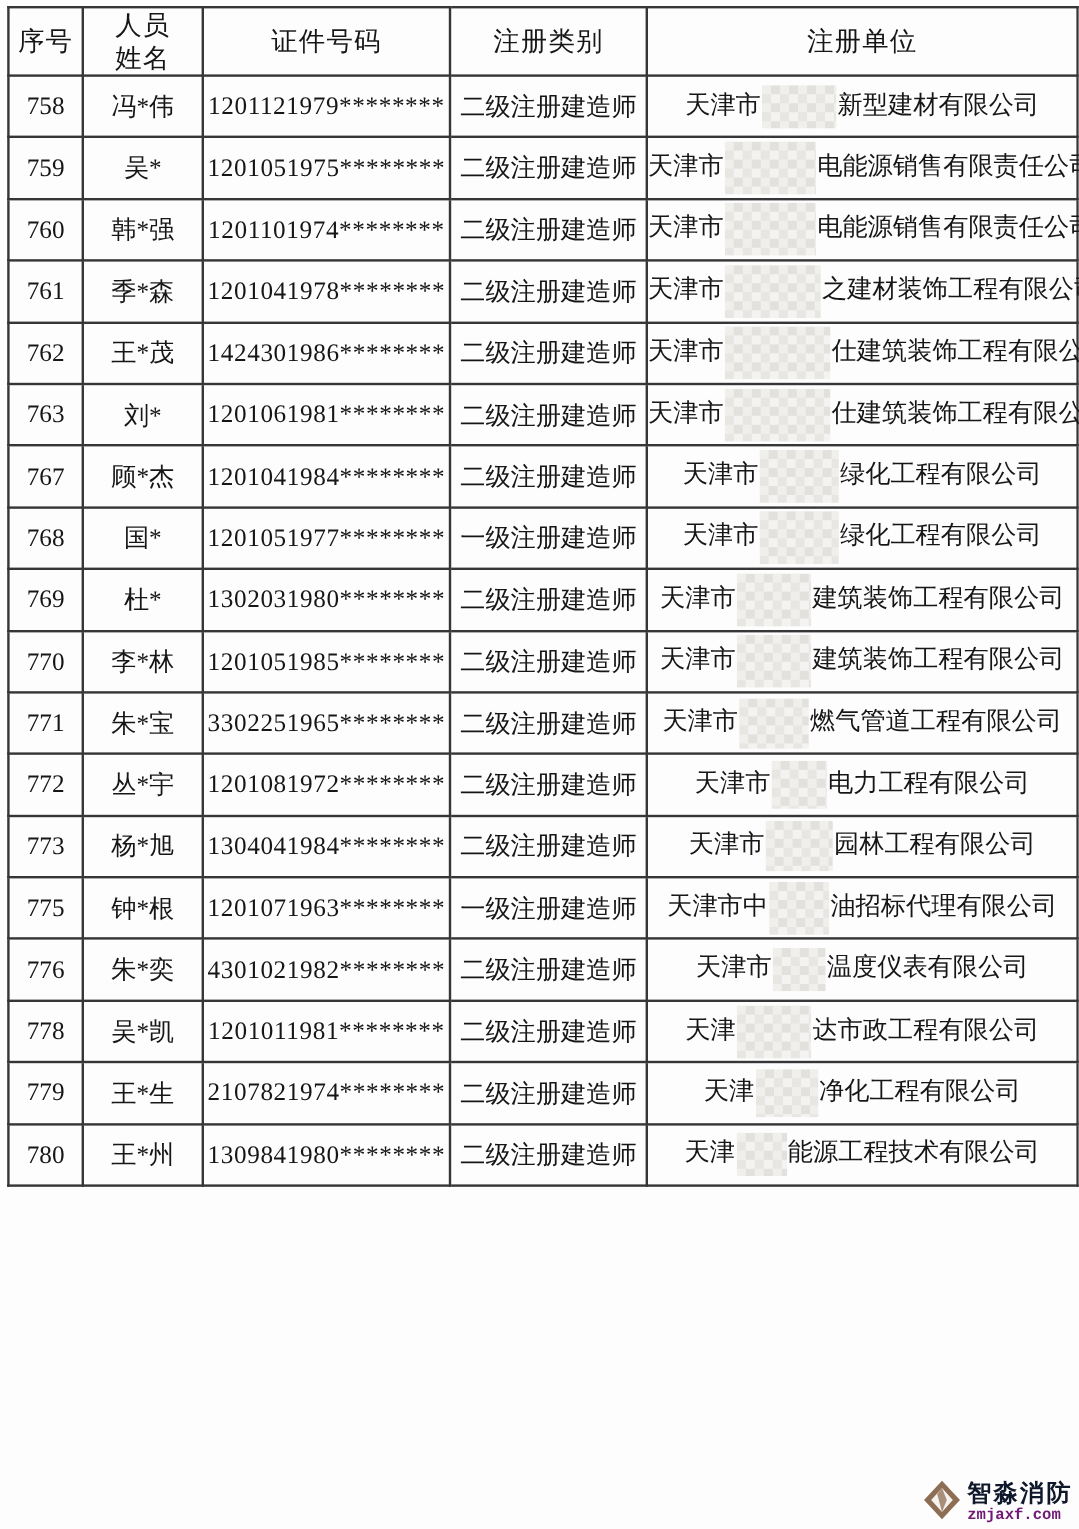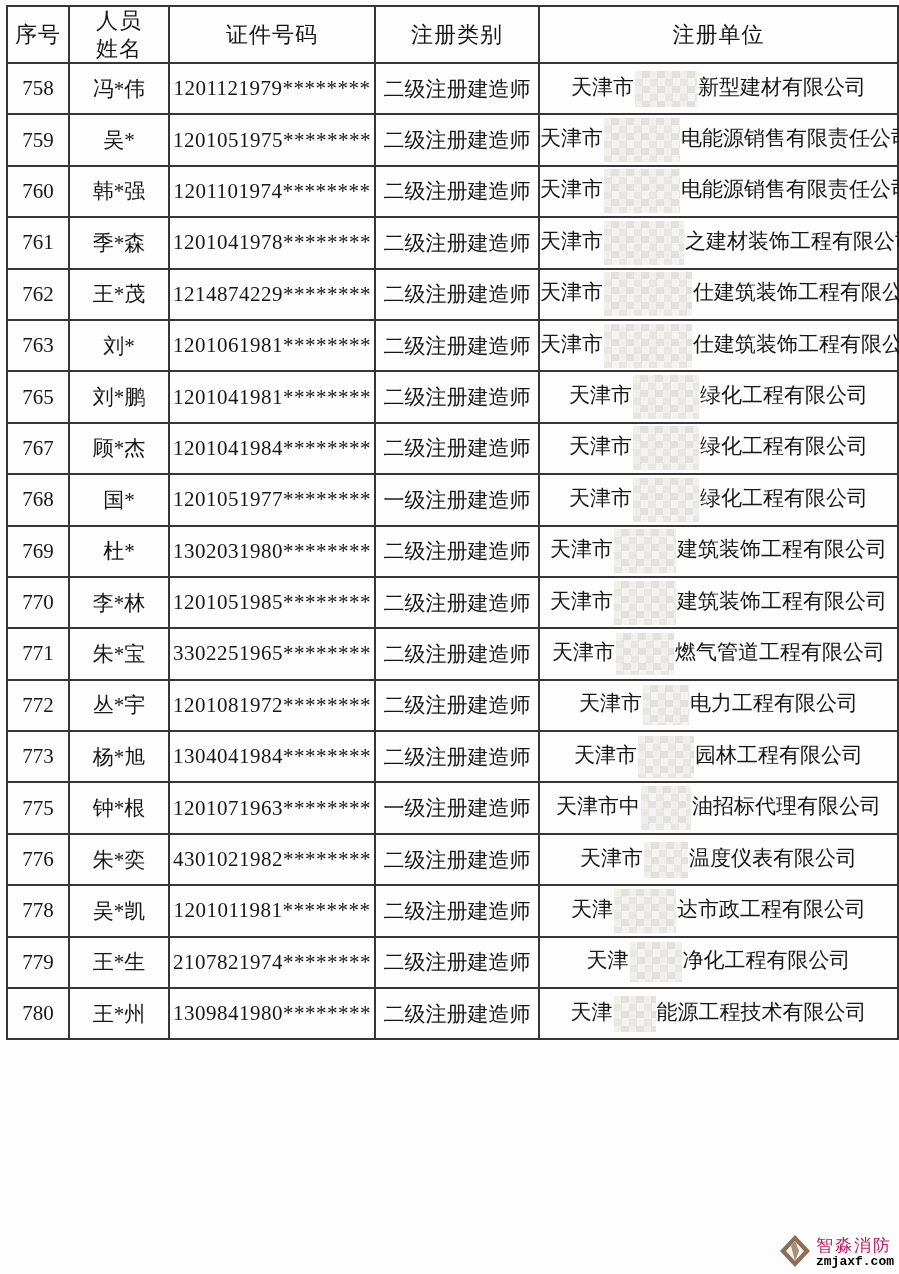--- a/index.html
+++ b/index.html
@@ -48,26 +48,26 @@
   }
   .watermark{
     position:absolute;
     right:5px;bottom:2px;
     display:flex;align-items:center;gap:5px;
     z-index:5;
     background:transparent;
   }
   .wm-text{display:flex;flex-direction:column;line-height:1.05;}
   .wm-cn{
-    font-size:17px;color:#be185d;letter-spacing:2px;
-    font-weight:normal;
+    font-size:20px;color:#0f172a;letter-spacing:2px;
+    font-weight:bold;
     font-family:"Liberation Sans","DejaVu Sans",sans-serif;
   }
   .wm-url{
-    font-size:13px;color:#000000;font-weight:bold;
+    font-size:13px;color:#701a75;font-weight:bold;
     font-family:"Liberation Mono","DejaVu Sans Mono",monospace;
     letter-spacing:0px;
   }
 </style>
 </head>
 <body>
 
 <table class="reg-table">
   <colgroup>
     <col style="width:62px">
@@ -115,41 +115,34 @@
     <td class="cell-no">761</td>
     <td class="cell-name">季*森</td>
     <td class="cell-id">1201041978********</td>
     <td class="cell-cat">二级注册建造师</td>
     <td class="cell-company"><span>天津市</span><span class="blur" style="width: 80px; height: 44px;"></span><span>之建材装饰工程有限公司</span></td>
   </tr>
 
   <tr>
     <td class="cell-no">762</td>
     <td class="cell-name">王*茂</td>
-    <td class="cell-id">1214874229********</td>
+    <td class="cell-id">1424301986********</td>
     <td class="cell-cat">二级注册建造师</td>
     <td class="cell-company"><span>天津市</span><span class="blur" style="width: 88px; height: 44px;"></span><span>仕建筑装饰工程有限公司</span></td>
   </tr>
 
   <tr>
     <td class="cell-no">763</td>
     <td class="cell-name">刘*</td>
     <td class="cell-id">1201061981********</td>
     <td class="cell-cat">二级注册建造师</td>
     <td class="cell-company"><span>天津市</span><span class="blur" style="width: 88px; height: 44px;"></span><span>仕建筑装饰工程有限公司</span></td>
   </tr>
 
 
-  <tr>
-    <td class="cell-no">765</td>
-    <td class="cell-name">刘*鹏</td>
-    <td class="cell-id">1201041981********</td>
-    <td class="cell-cat">二级注册建造师</td>
-    <td class="cell-company"><span>天津市</span><span class="blur" style="width: 66px; height: 44px;"></span><span>绿化工程有限公司</span></td>
-  </tr>
 
 
   <tr>
     <td class="cell-no">767</td>
     <td class="cell-name">顾*杰</td>
     <td class="cell-id">1201041984********</td>
     <td class="cell-cat">二级注册建造师</td>
     <td class="cell-company"><span>天津市</span><span class="blur" style="width: 66px; height: 44px;"></span><span>绿化工程有限公司</span></td>
   </tr>
 

